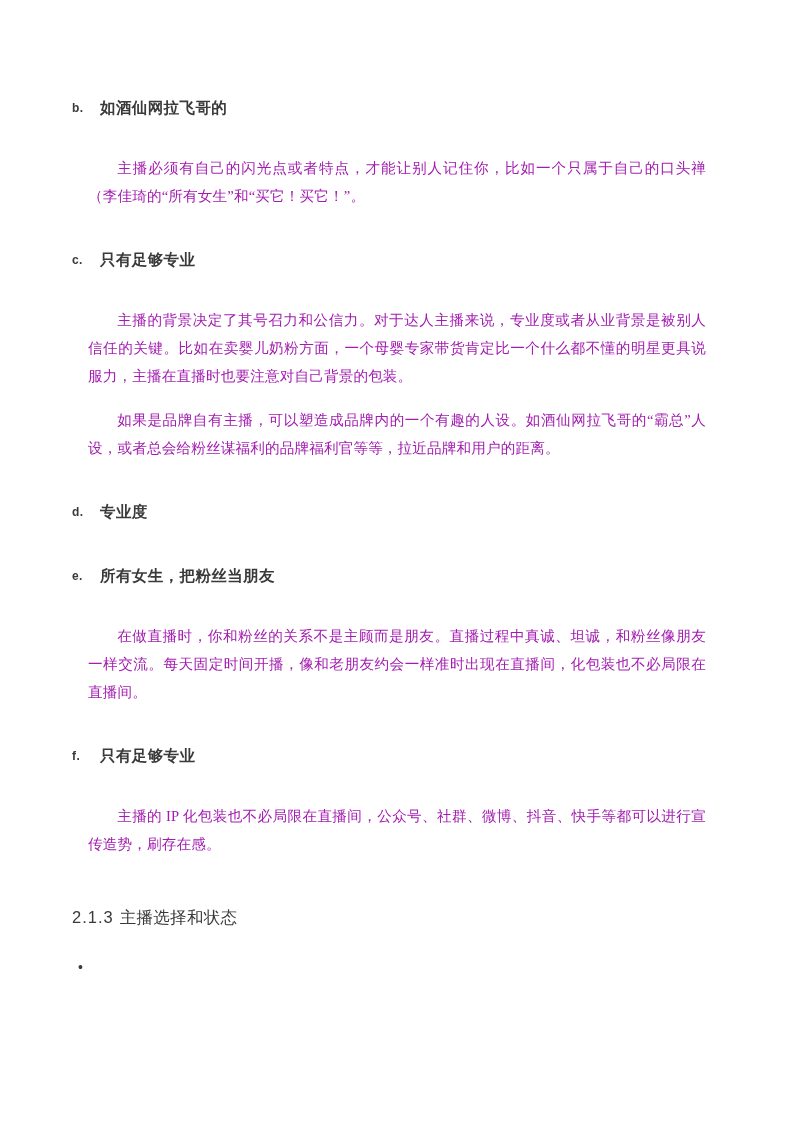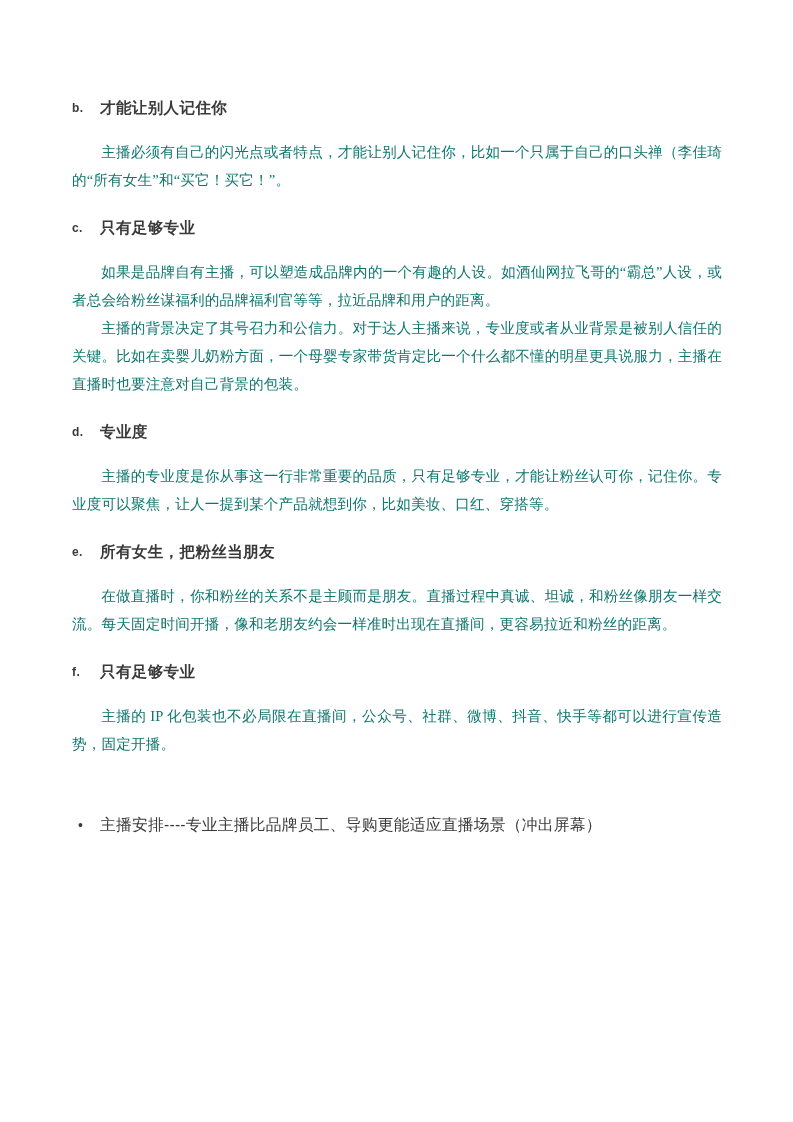--- a/index.html
+++ b/index.html
@@ -54,25 +54,25 @@
     font-size: 12px;
     line-height: 24px;
     color: #3a3a3a;
   }
 
   
   .para {
     font-family: "Liberation Serif", "DejaVu Serif", serif;
     font-size: 14.6px;
     line-height: 28px;
-    color: #0f766e;
+    color: #a21caf;
     text-align: justify;
     text-justify: inter-ideograph;
     text-indent: 2em;
-    margin: 0;
+    margin: 16px;
     letter-spacing: 0.15px;
   }
 
   
   .gap-head-to-para { height: 18px; }
   .gap-para-to-head { height: 22px; }
 
   
   .section-head {
     font-family: "Liberation Sans", "DejaVu Sans", sans-serif;
@@ -108,62 +108,63 @@
   }
 </style>
 </head>
 <body>
 
 <div class="page">
   <div class="content">
 
     <div class="sub-head">
       <span class="marker">b.</span>
-      <span>才能让别人记住你</span>
+      <span>如酒仙网拉飞哥的</span>
     </div>
     <div class="gap-head-to-para"></div>
     <p class="para">主播必须有自己的闪光点或者特点，才能让别人记住你，比如一个只属于自己的口头禅（李佳琦的“所有女生”和“买它！买它！”。</p>
     <div class="gap-para-to-head"></div>
 
     <div class="sub-head">
       <span class="marker">c.</span>
       <span>只有足够专业</span>
     </div>
     <div class="gap-head-to-para"></div>
+    <p class="para">主播的背景决定了其号召力和公信力。对于达人主播来说，专业度或者从业背景是被别人信任的关键。比如在卖婴儿奶粉方面，一个母婴专家带货肯定比一个什么都不懂的明星更具说服力，主播在直播时也要注意对自己背景的包装。</p>
     <p class="para">如果是品牌自有主播，可以塑造成品牌内的一个有趣的人设。如酒仙网拉飞哥的“霸总”人设，或者总会给粉丝谋福利的品牌福利官等等，拉近品牌和用户的距离。</p>
-    <p class="para">主播的背景决定了其号召力和公信力。对于达人主播来说，专业度或者从业背景是被别人信任的关键。比如在卖婴儿奶粉方面，一个母婴专家带货肯定比一个什么都不懂的明星更具说服力，主播在直播时也要注意对自己背景的包装。</p>
     <div class="gap-para-to-head"></div>
 
     <div class="sub-head">
       <span class="marker">d.</span>
       <span>专业度</span>
     </div>
     <div class="gap-head-to-para"></div>
-    <p class="para">主播的专业度是你从事这一行非常重要的品质，只有足够专业，才能让粉丝认可你，记住你。专业度可以聚焦，让人一提到某个产品就想到你，比如美妆、口红、穿搭等。</p>
     <div class="gap-para-to-head"></div>
 
     <div class="sub-head">
       <span class="marker">e.</span>
       <span>所有女生，把粉丝当朋友</span>
     </div>
     <div class="gap-head-to-para"></div>
-    <p class="para">在做直播时，你和粉丝的关系不是主顾而是朋友。直播过程中真诚、坦诚，和粉丝像朋友一样交流。每天固定时间开播，像和老朋友约会一样准时出现在直播间，更容易拉近和粉丝的距离。</p>
+    <p class="para">在做直播时，你和粉丝的关系不是主顾而是朋友。直播过程中真诚、坦诚，和粉丝像朋友一样交流。每天固定时间开播，像和老朋友约会一样准时出现在直播间，化包装也不必局限在直播间。</p>
     <div class="gap-para-to-head"></div>
 
     <div class="sub-head">
       <span class="marker">f.</span>
       <span>只有足够专业</span>
     </div>
     <div class="gap-head-to-para"></div>
-    <p class="para">主播的 IP 化包装也不必局限在直播间，公众号、社群、微博、抖音、快手等都可以进行宣传造势，固定开播。</p>
+    <p class="para">主播的 IP 化包装也不必局限在直播间，公众号、社群、微博、抖音、快手等都可以进行宣传造势，刷存在感。</p>
 
     <div style="height:30px"></div>
 
+    <div class="section-head">
+      <span class="sec-num">2.1.3</span><span>主播选择和状态</span>
+    </div>
 
     <div style="height:24px"></div>
 
     <div class="bullet-item">
       <span class="dot">•</span>
-      <span>主播安排----专业主播比品牌员工、导购更能适应直播场景（冲出屏幕）</span>
     </div>
 
   </div>
 </div>
 
 </body></html>

